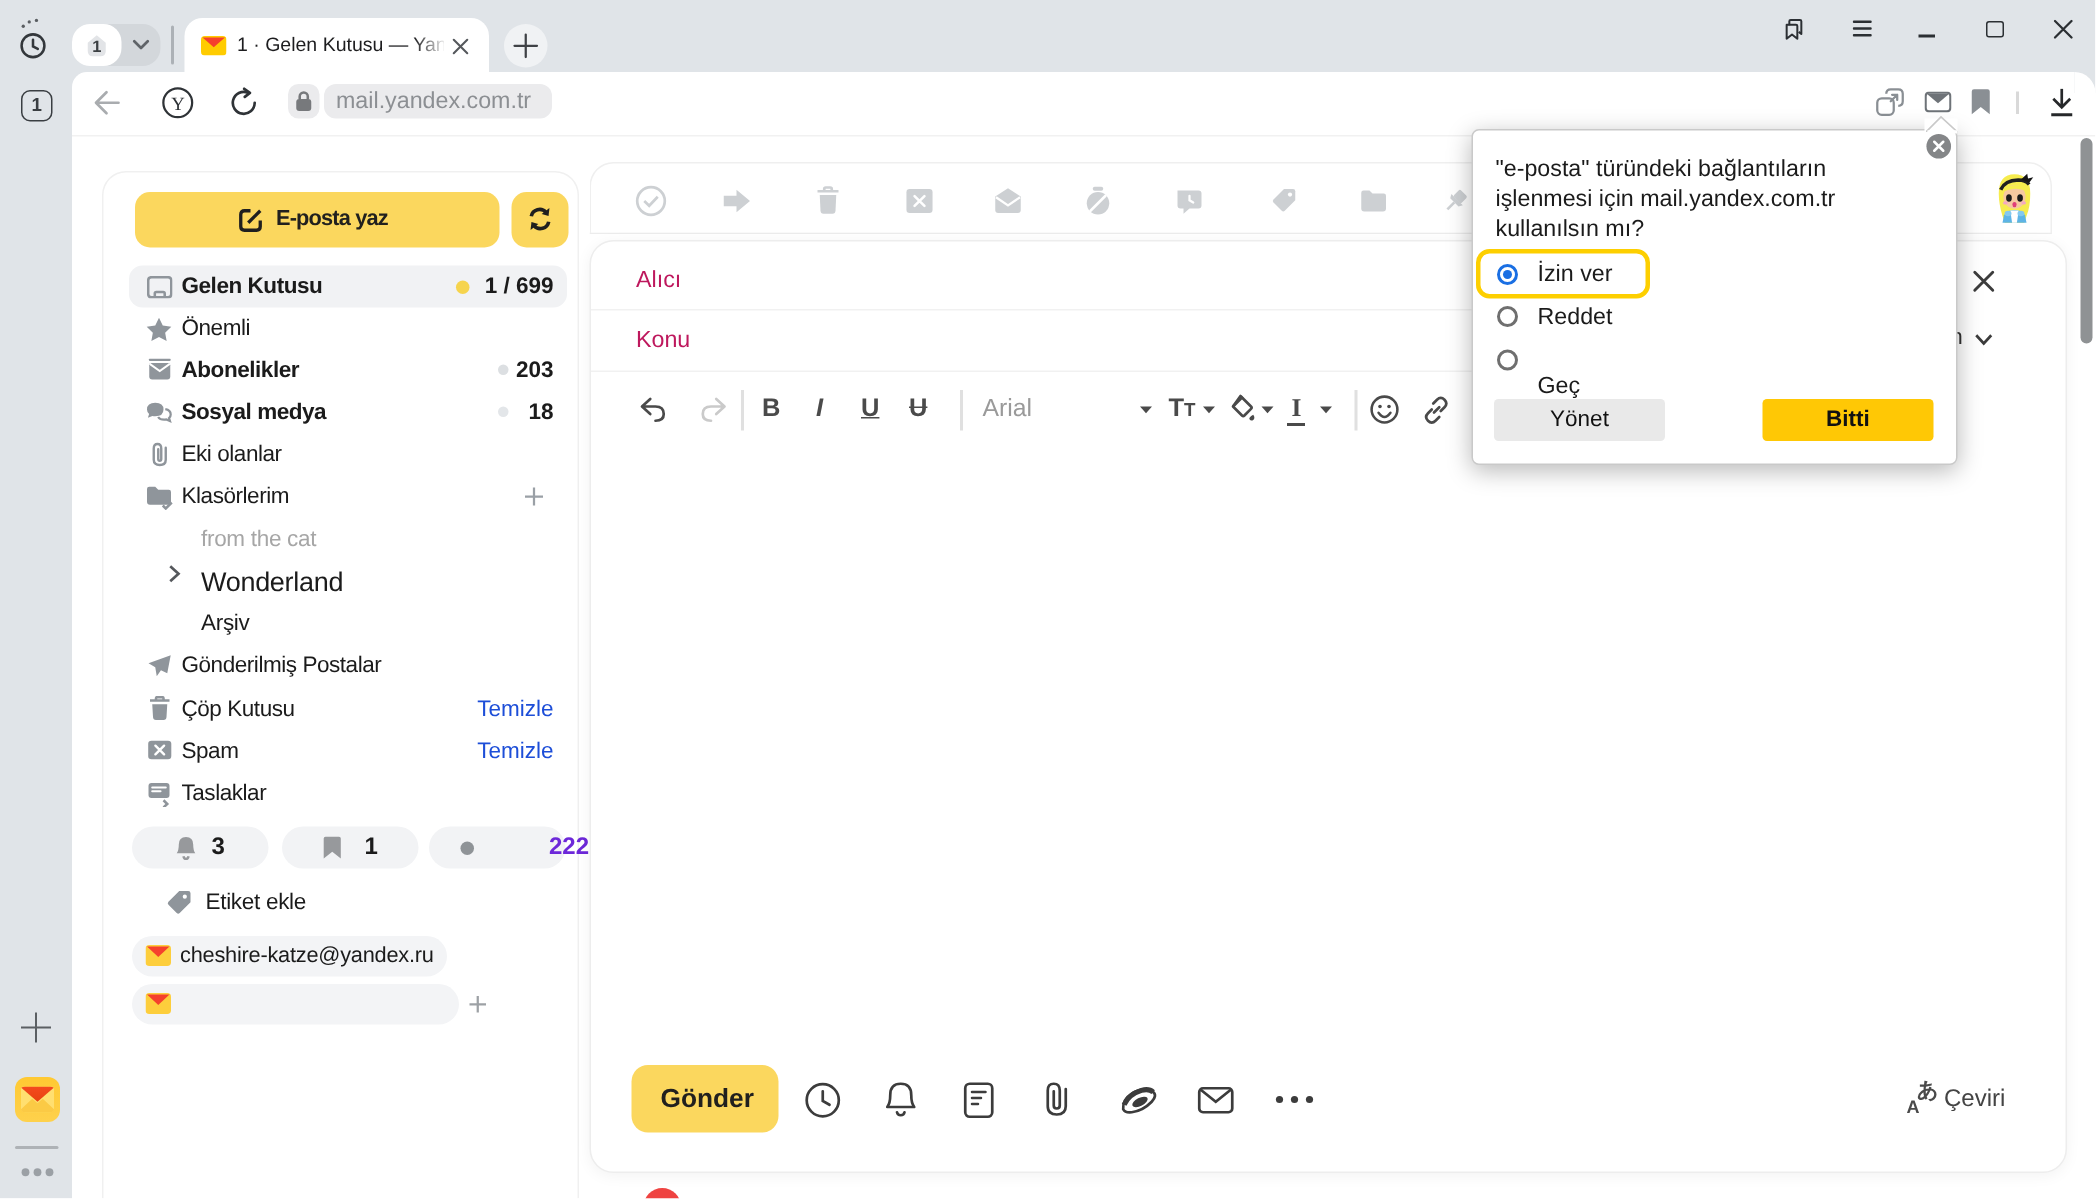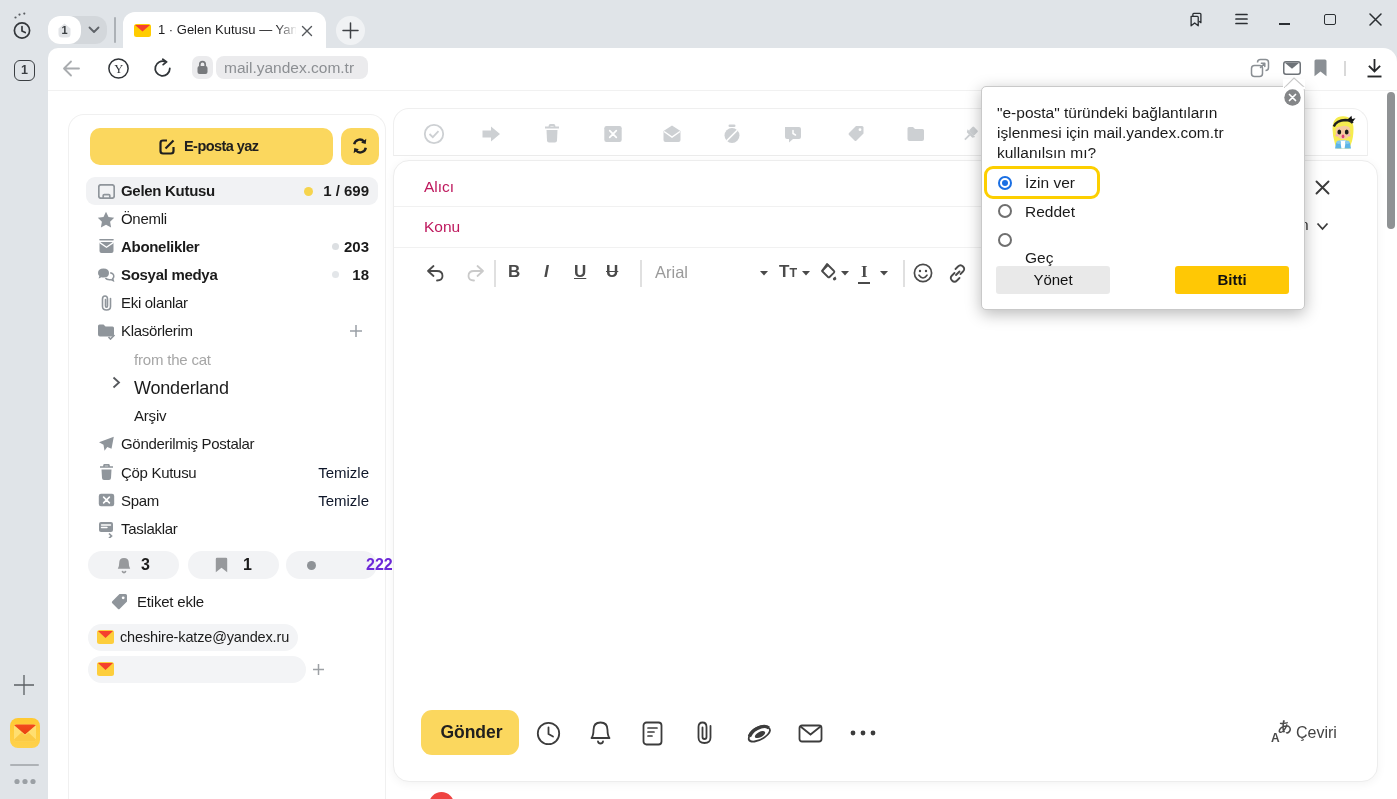--- a/index.html
+++ b/index.html
@@ -13,21 +13,21 @@
   #tab{left:123px;top:12px;width:203px;height:36px;background:#fff;border-radius:12px 12px 0 0;}
   #toolbar{left:48px;top:48px;width:1349px;height:42px;background:#fff;}
   .tabtitle{font-size:13px;color:#1d1d1f;line-height:36px;white-space:nowrap;}
   #urlchip{left:216px;top:56px;width:152px;height:23px;background:#ebebed;border-radius:8px;}
   #pagetitle{left:400px;top:48px;width:724px;text-align:center;font-size:15.5px;color:#1c1c1e;line-height:41px;letter-spacing:-0.1px;}
   
   #mailnav{left:68px;top:114px;width:318px;height:685px;background:#fff;border:1px solid #f0f0f0;border-bottom:none;border-radius:16px 16px 0 0;}
   .ybtn{background:#fbd75e;border-radius:10px;}
   .navlabel{position:absolute;left:121px;top:0;line-height:28px;letter-spacing:-0.3px;font-size:15px;color:#1b1b1b;}
   .bold{font-weight:700;}
-  .gray{color:#0f172a;}
+  .gray{color:#1d4ed8;}
   .chip{position:absolute;height:28px;background:#f2f3f5;border-radius:14px;}
   .pill{position:absolute;height:27px;background:#f3f4f6;border-radius:14px;font-size:15px;color:#1b1b1b;}
   
   #headercard{left:393px;top:108px;width:975px;height:48px;background:#fff;border:1px solid #efefef;border-radius:16px 16px 0 0;border-bottom:1px solid #ececec;}
   #compose{left:393px;top:160px;width:985px;height:622px;background:#fff;border:1px solid #ededed;border-radius:16px;box-shadow:0 2px 10px rgba(0,0,0,0.05);}
   .fieldline{position:absolute;left:0;width:985px;height:1px;background:#f1f1f1;}
   .ph{position:absolute;left:31px;font-size:15.5px;color:#be185d;}
   
   #popup{left:981px;top:86px;width:324px;height:224px;background:#fff;border:1px solid #c9c9c9;border-radius:5px;box-shadow:0 4px 16px rgba(0,0,0,0.28);}
   .ptext{font-size:15.5px;color:#1b1b1b;line-height:20px;}

